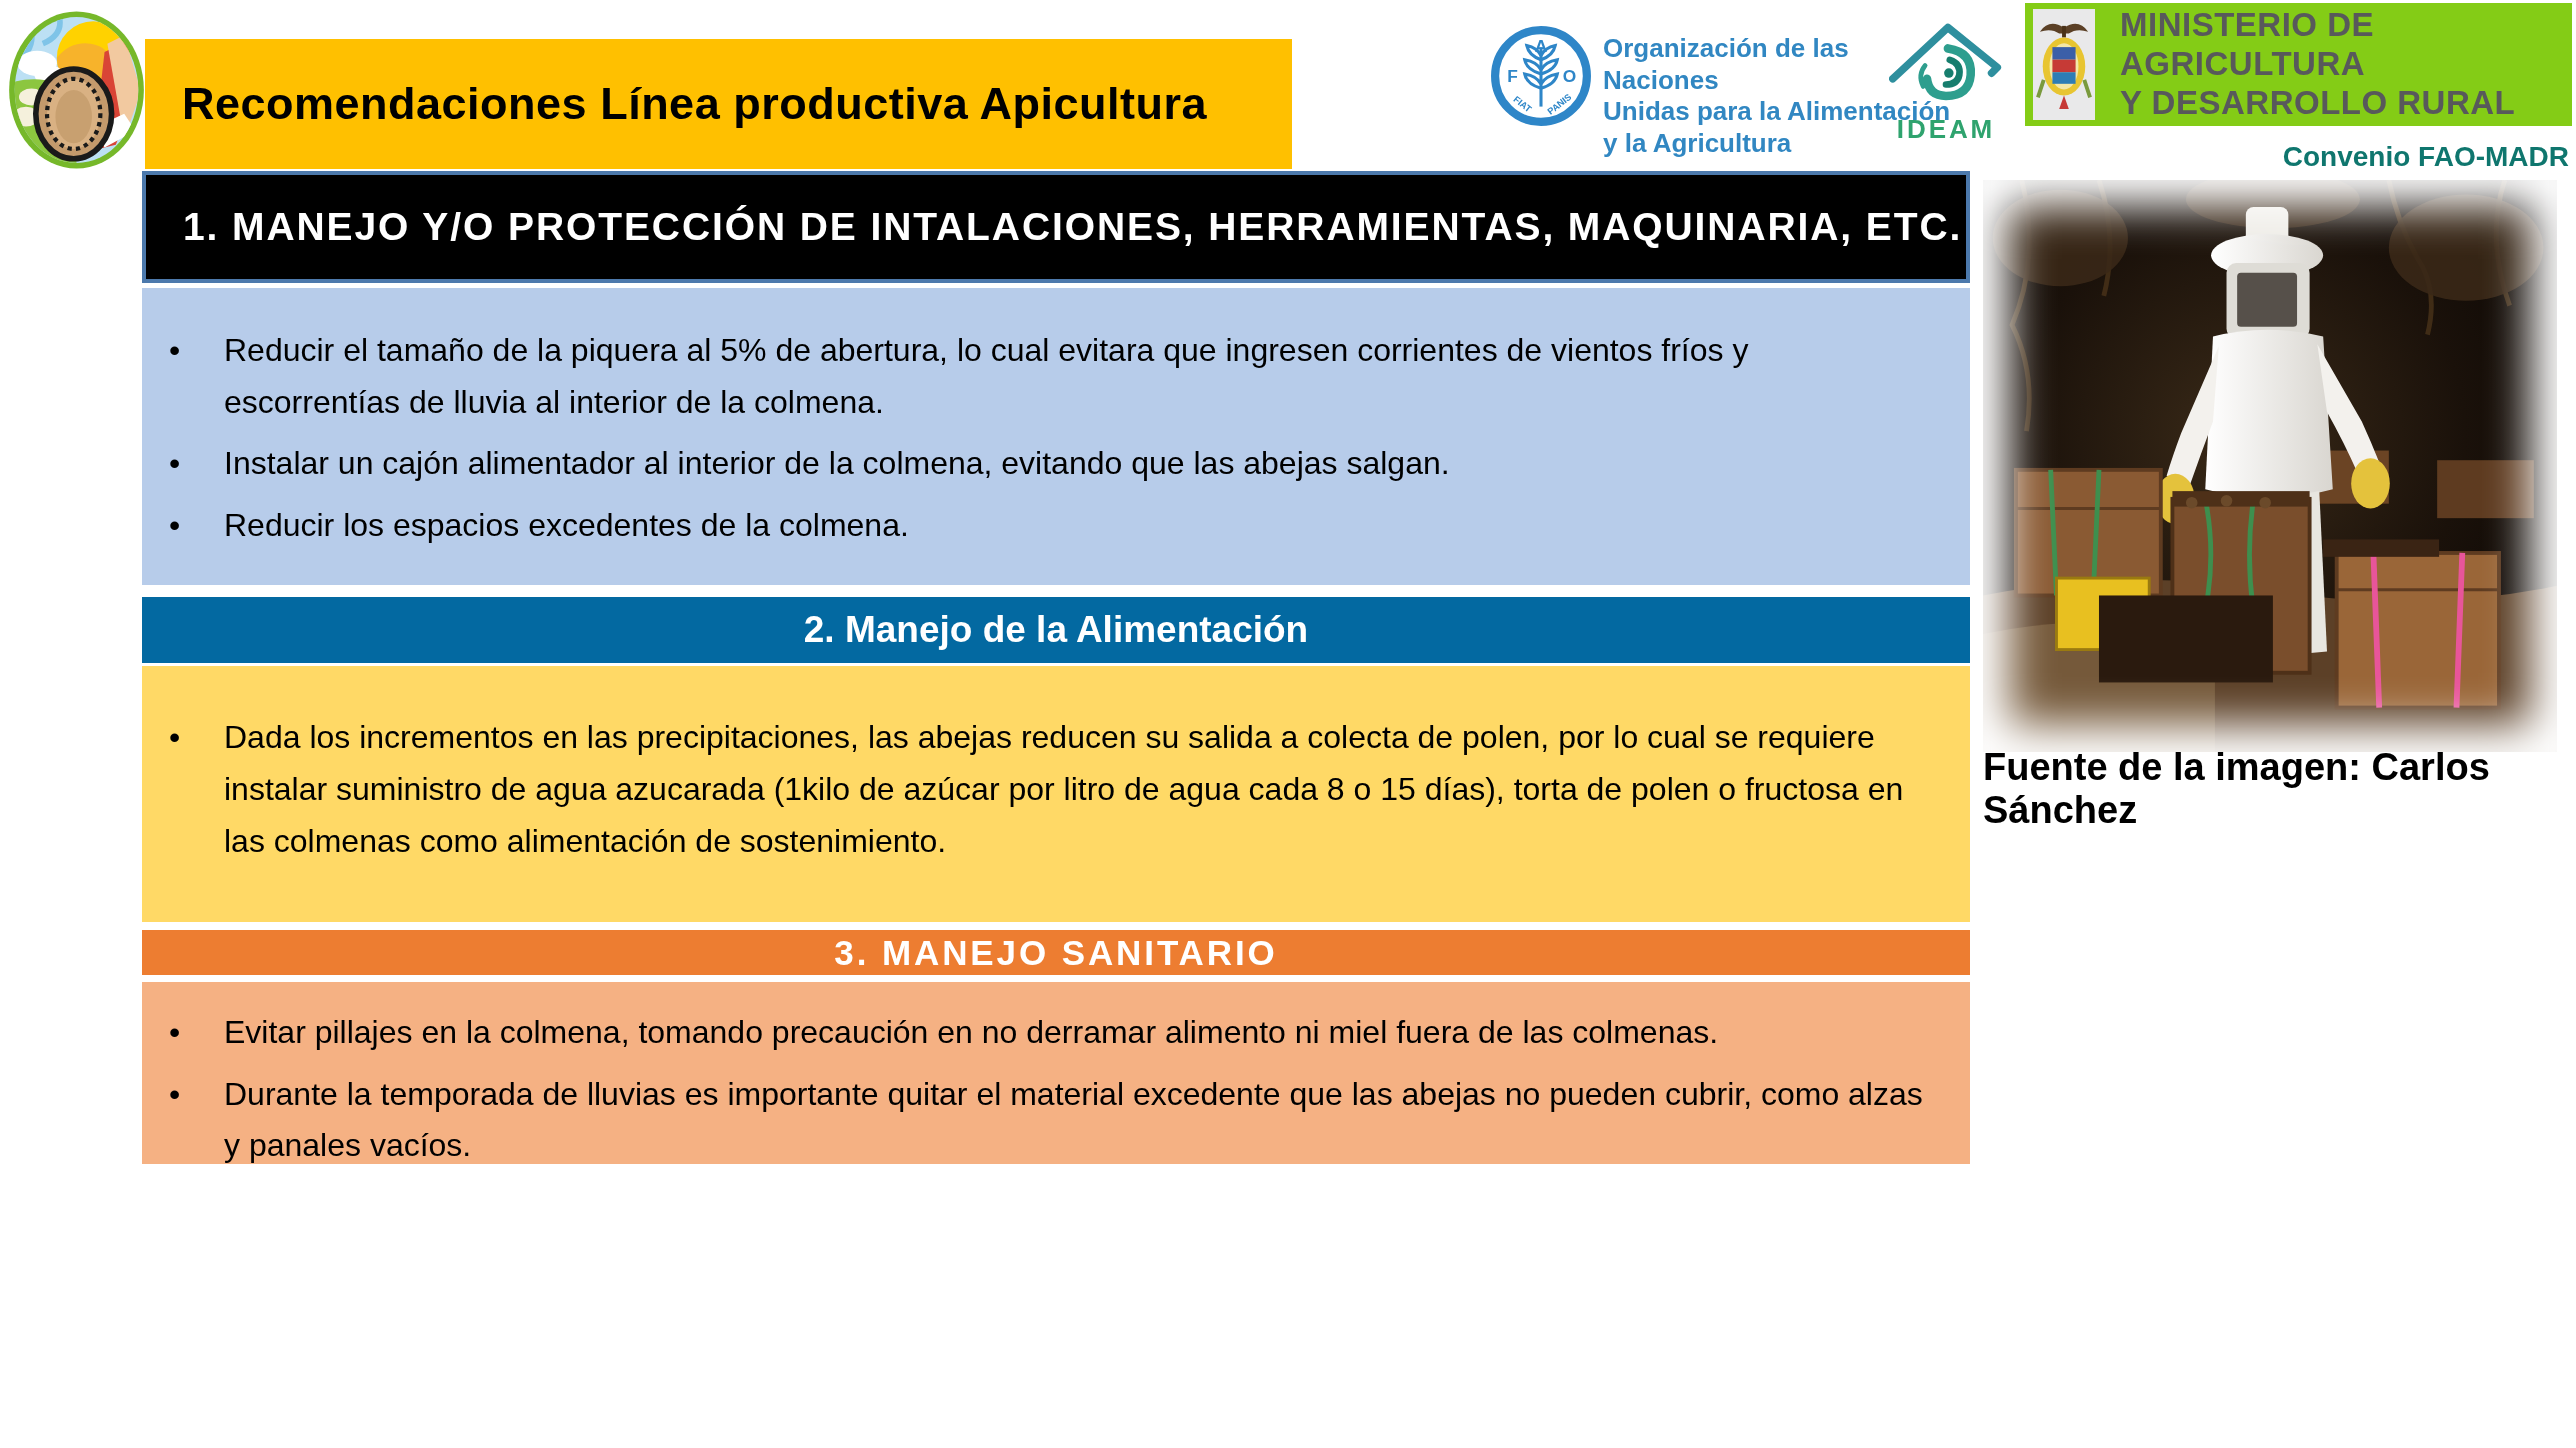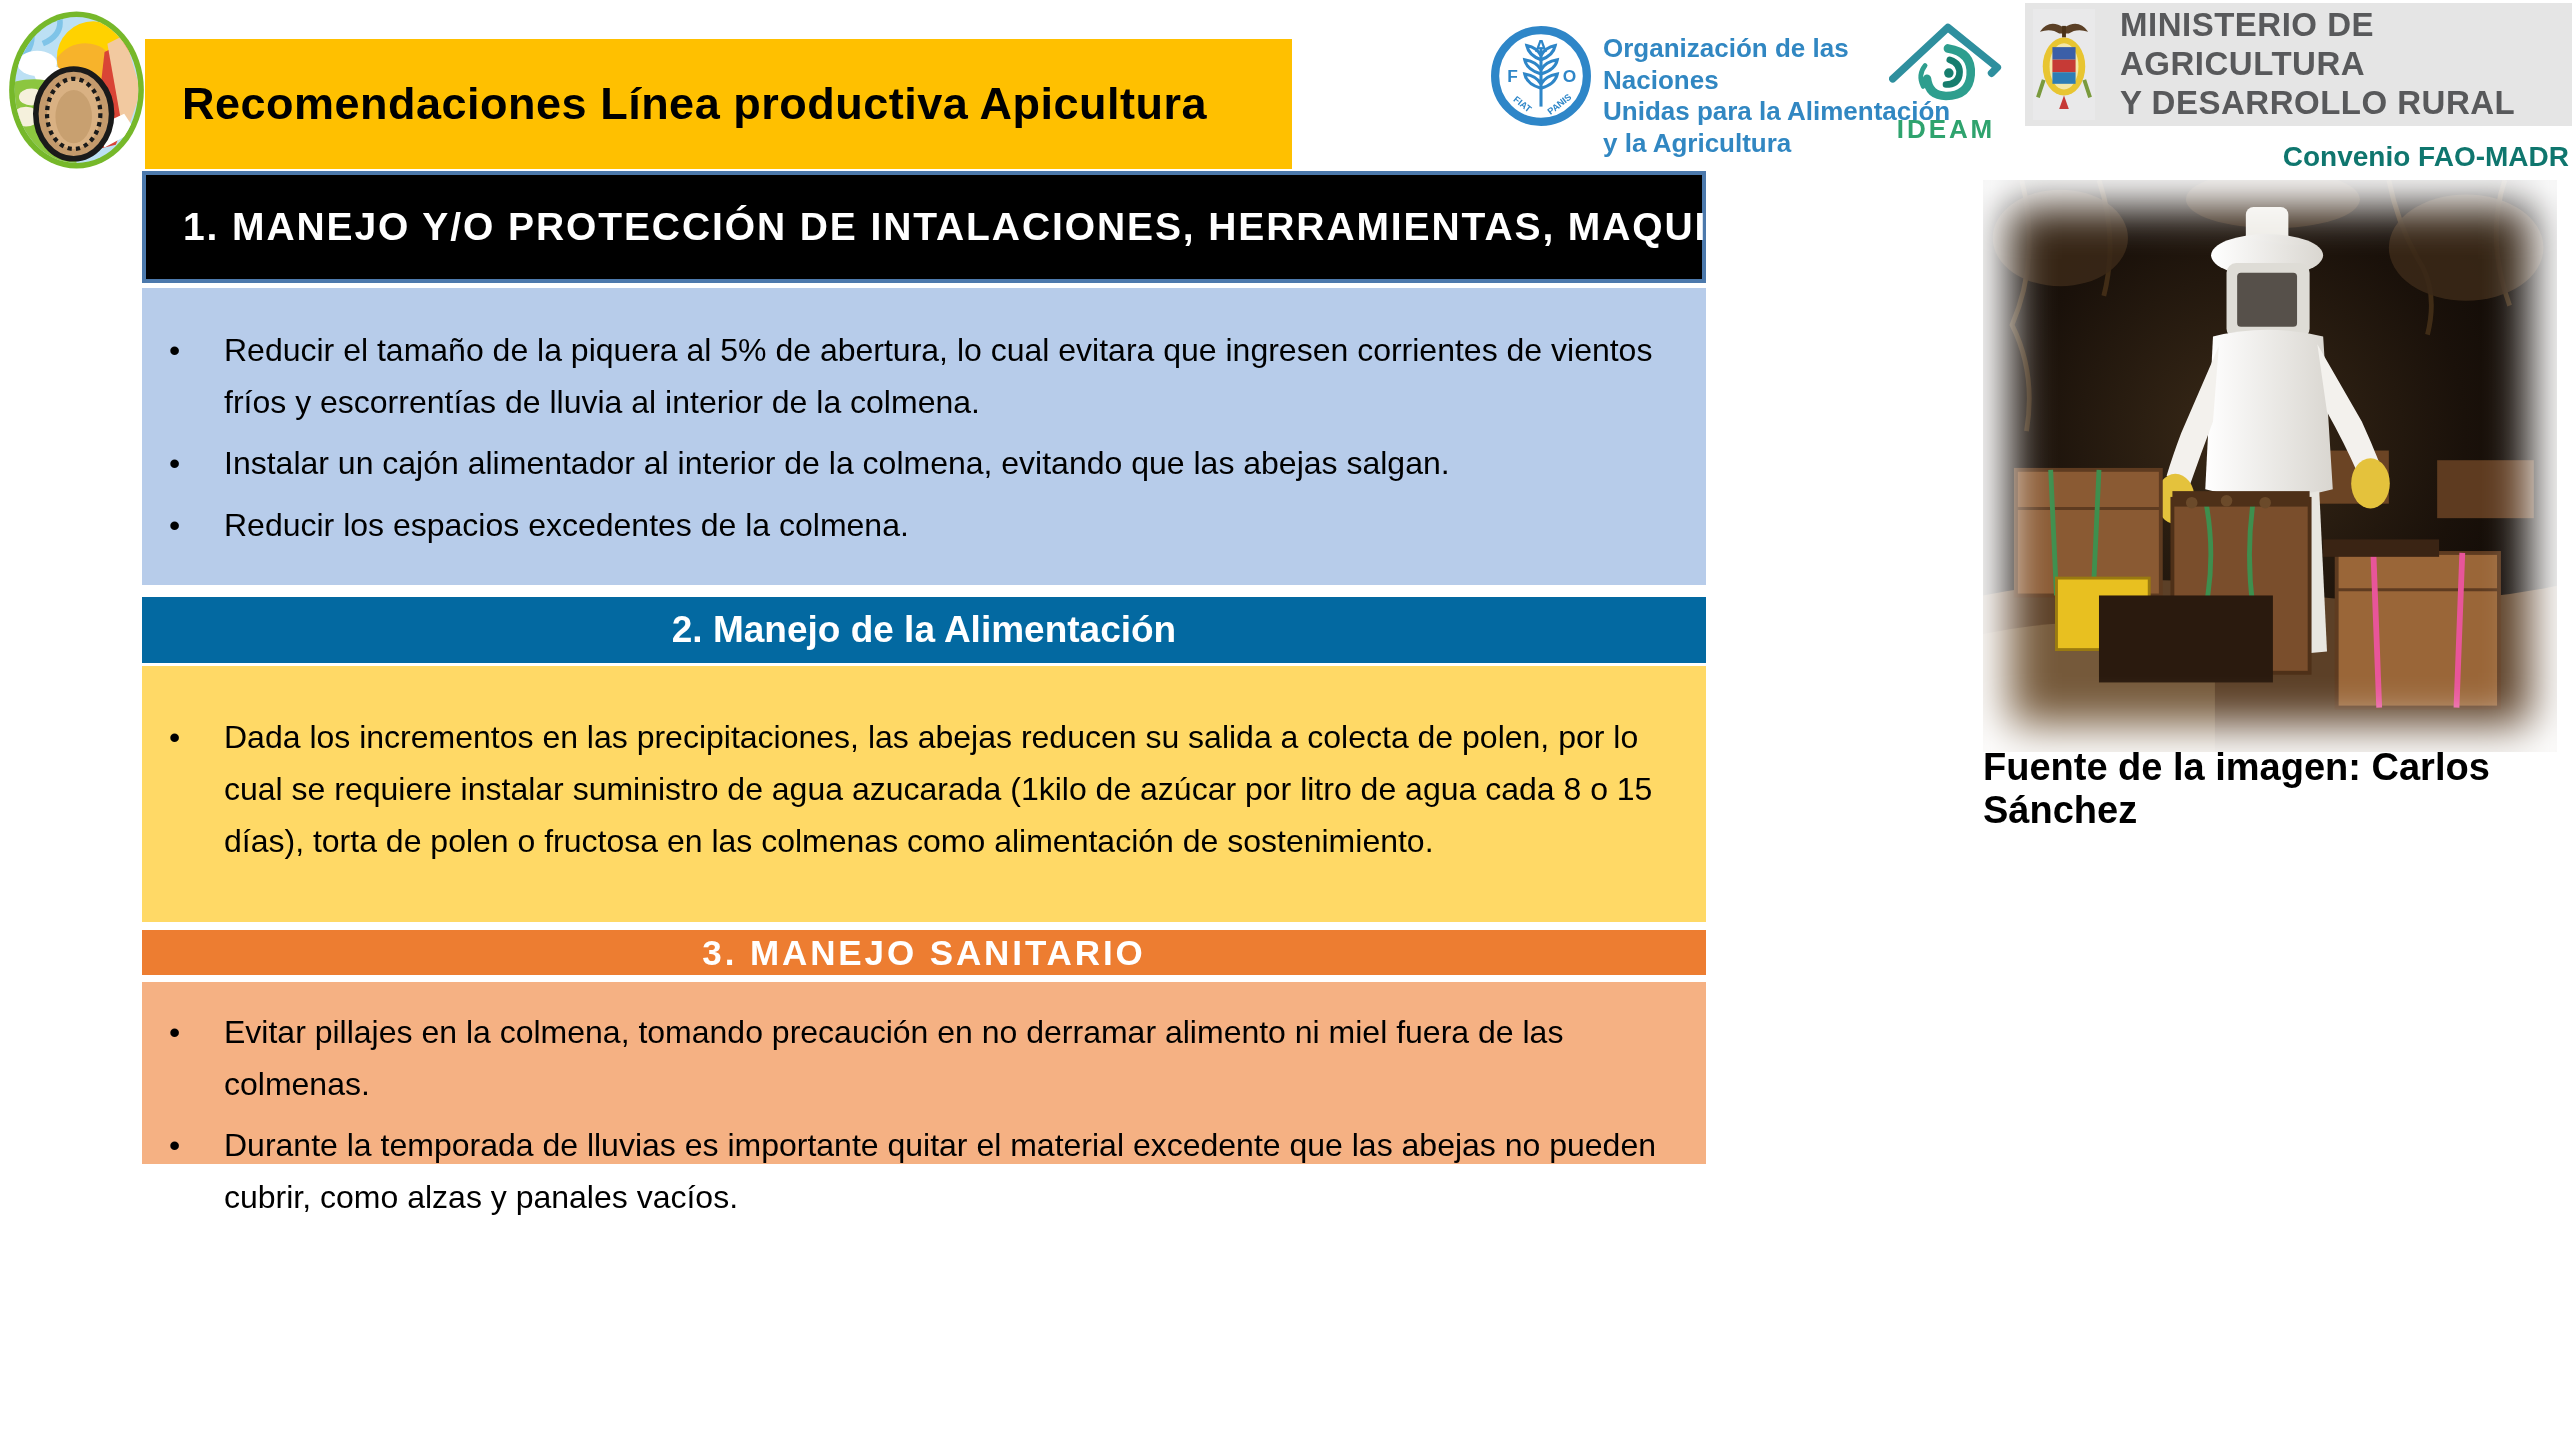--- a/index.html
+++ b/index.html
@@ -18,34 +18,34 @@
 
   .fao-emblem{ left:1490px; top:25px; width:102px; height:102px; }
   .fao-text{
     left:1603px; top:33px; width:367px; font-size:26px; font-weight:bold;
     color:#3187C2; line-height:1.22;
   }
   .ideam{ left:1889px; top:19.3px; width:114px; text-align:center; }
   .ideam-word{ font-size:26px; font-weight:bold; letter-spacing:2.9px; color:#2FA36E; margin-top:-1.9px; }
 
   .ministry-panel{
-    left:2025px; top:2.9px; width:547px; height:123px; background:#e5e5e5;
+    left:2025px; top:2.9px; width:547px; height:123px; background:#84cc16;
     display:flex; align-items:center; box-sizing:border-box; padding-left:7.7px;
   }
   .coat-box{ width:70px; height:111px; background:#E9E9EA; display:flex; align-items:center; justify-content:center; }
   .ministry-text{
     margin-left:25px; font-size:33px; font-weight:bold; color:#58595B; line-height:1.18; letter-spacing:0.5px;
   }
   .convenio{
     left:2028px; top:141px; width:541px; text-align:right;
     font-size:28px; font-weight:bold; color:#0f766e;
   }
 
   
-  .band{ left:142px; width:1564px; box-sizing:border-box; }
+  .band{ left:142px; width:1828px; box-sizing:border-box; }
   .sec1-header{
     top:171px; height:112px; background:#000000; border:4.8px solid #4C79AC;
     display:flex; align-items:center; padding-left:37px;
   }
   .sec1-header .htxt{ color:#fff; font-size:39px; font-weight:bold; letter-spacing:1.9px; white-space:nowrap; }
 
   .sec1-body{ top:288px; height:297px; background:#B7CCEA; padding:37px 39px 0 27px; }
   .sec2-bar{
     top:597px; height:66px; background:#0369a1; display:flex; align-items:center; justify-content:center;
   }

